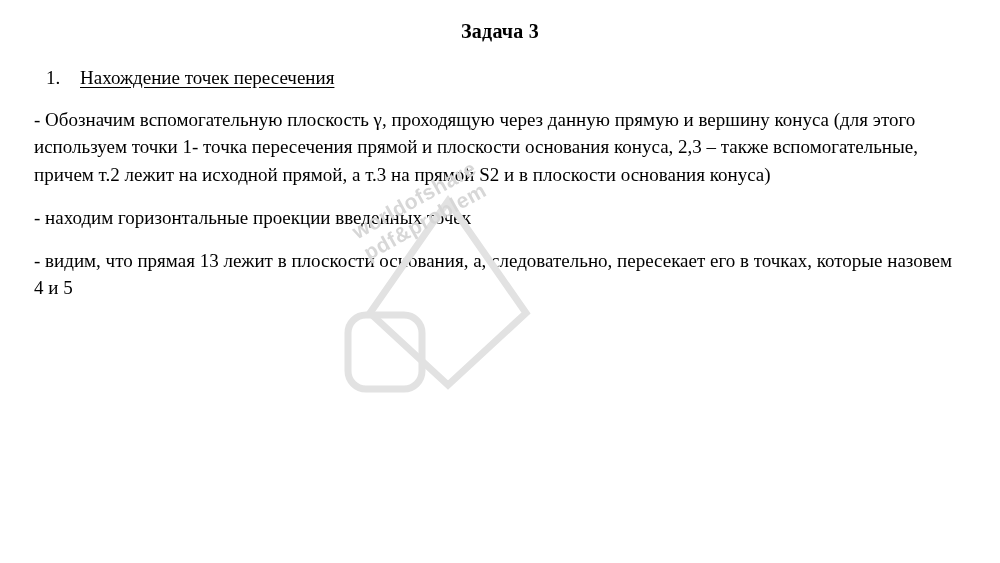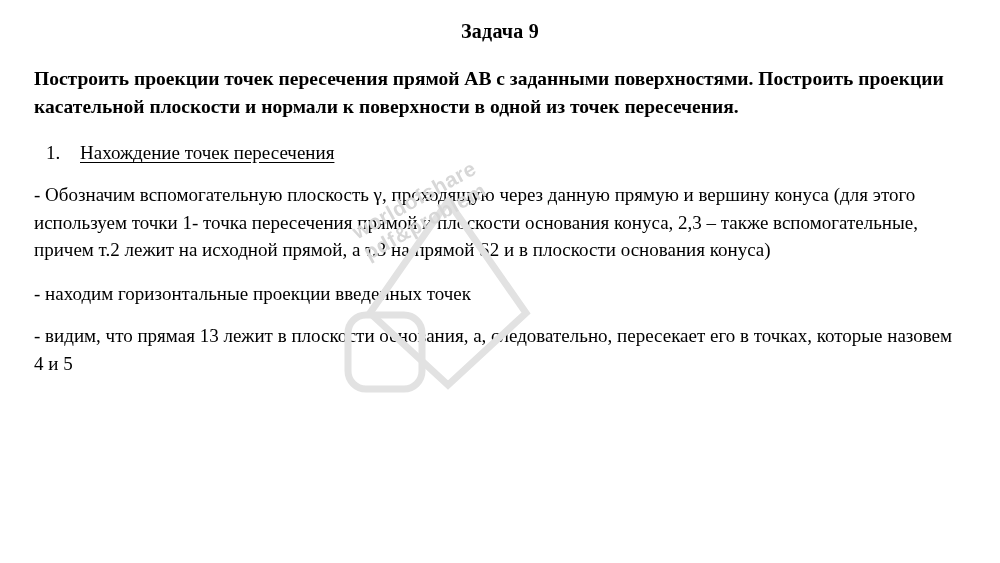--- a/index.html
+++ b/index.html
@@ -99,23 +99,22 @@
   }
   .wm-text div {
     display: block;
   }
 </style>
 </head>
 <body>
 
 <div class="page">
 
-  <div class="doc-title">Задача 9</div>
+  <div class="doc-title">Задача 3</div>
 
-  <p class="lead">Построить проекции точек пересечения прямой AB с заданными поверхностями. Построить проекции касательной плоскости и нормали к поверхности в одной из точек пересечения.</p>
 
   <ul class="ordered">
     <li>
       <span class="num">1.</span>
       <span class="txt">Нахождение точек пересечения</span>
     </li>
   </ul>
 
   <p class="body-par">- Обозначим вспомогательную плоскость γ, проходящую через данную прямую и вершину конуса (для этого используем точки 1- точка пересечения прямой и плоскости основания конуса, 2,3 – также вспомогательные, причем т.2 лежит на исходной прямой, а т.3 на прямой S2 и в плоскости основания конуса)</p>
   <p class="body-par tight">- находим горизонтальные проекции введенных точек</p>

